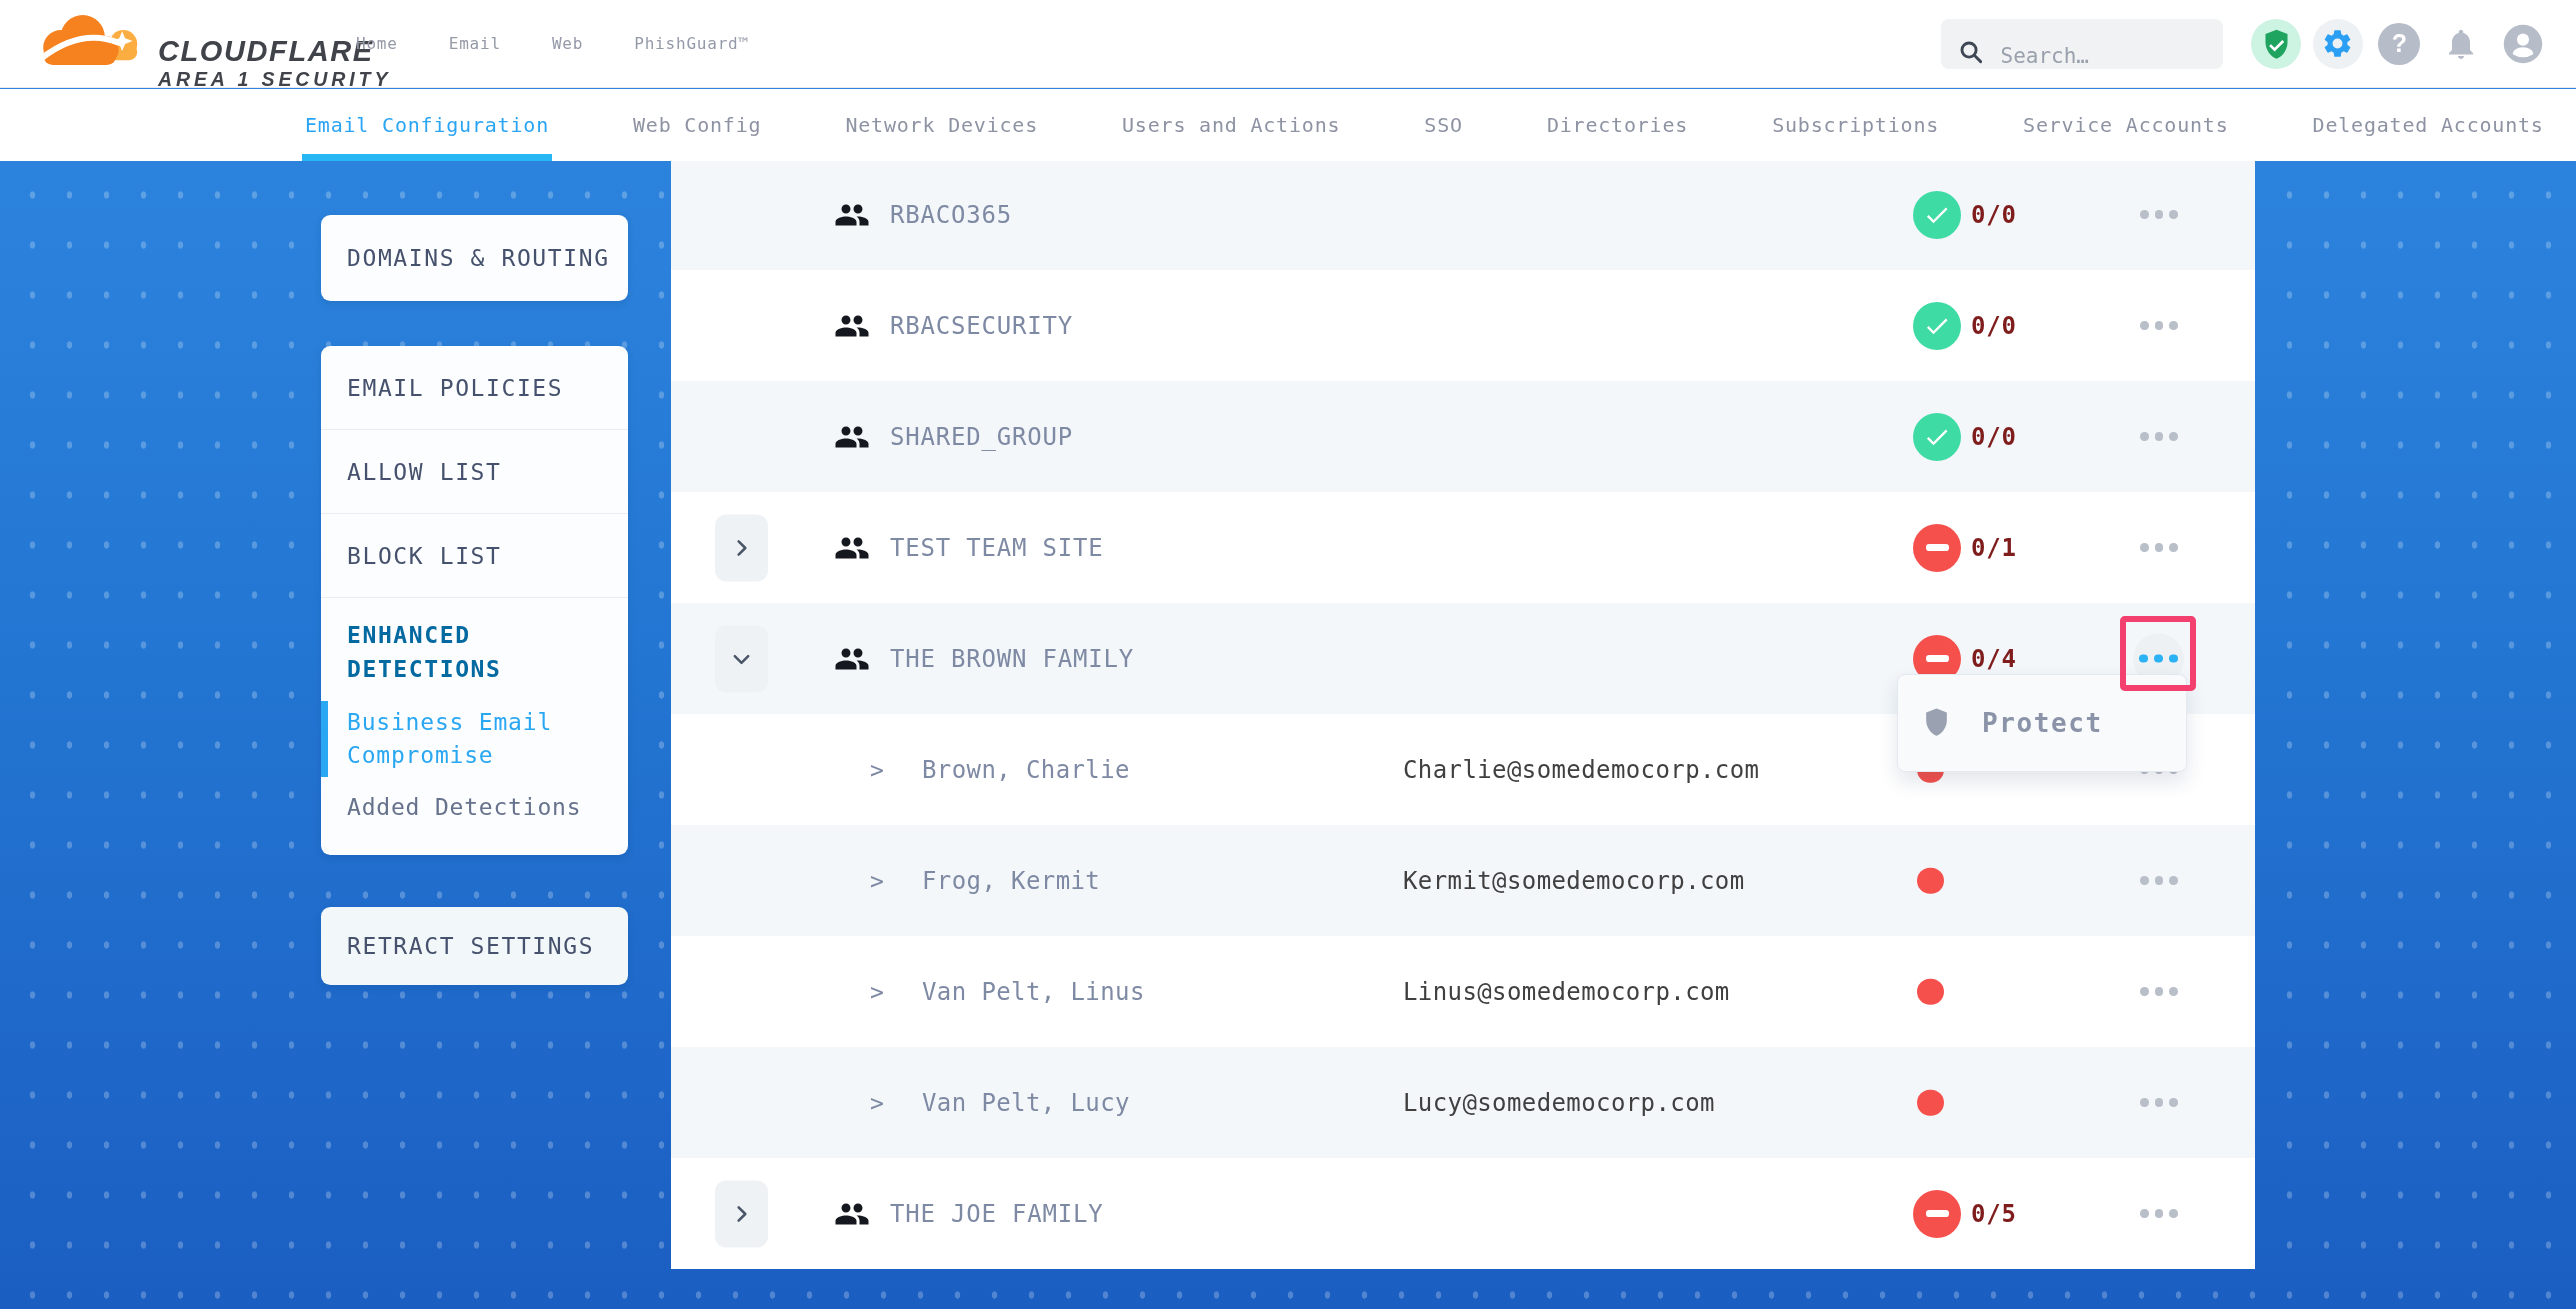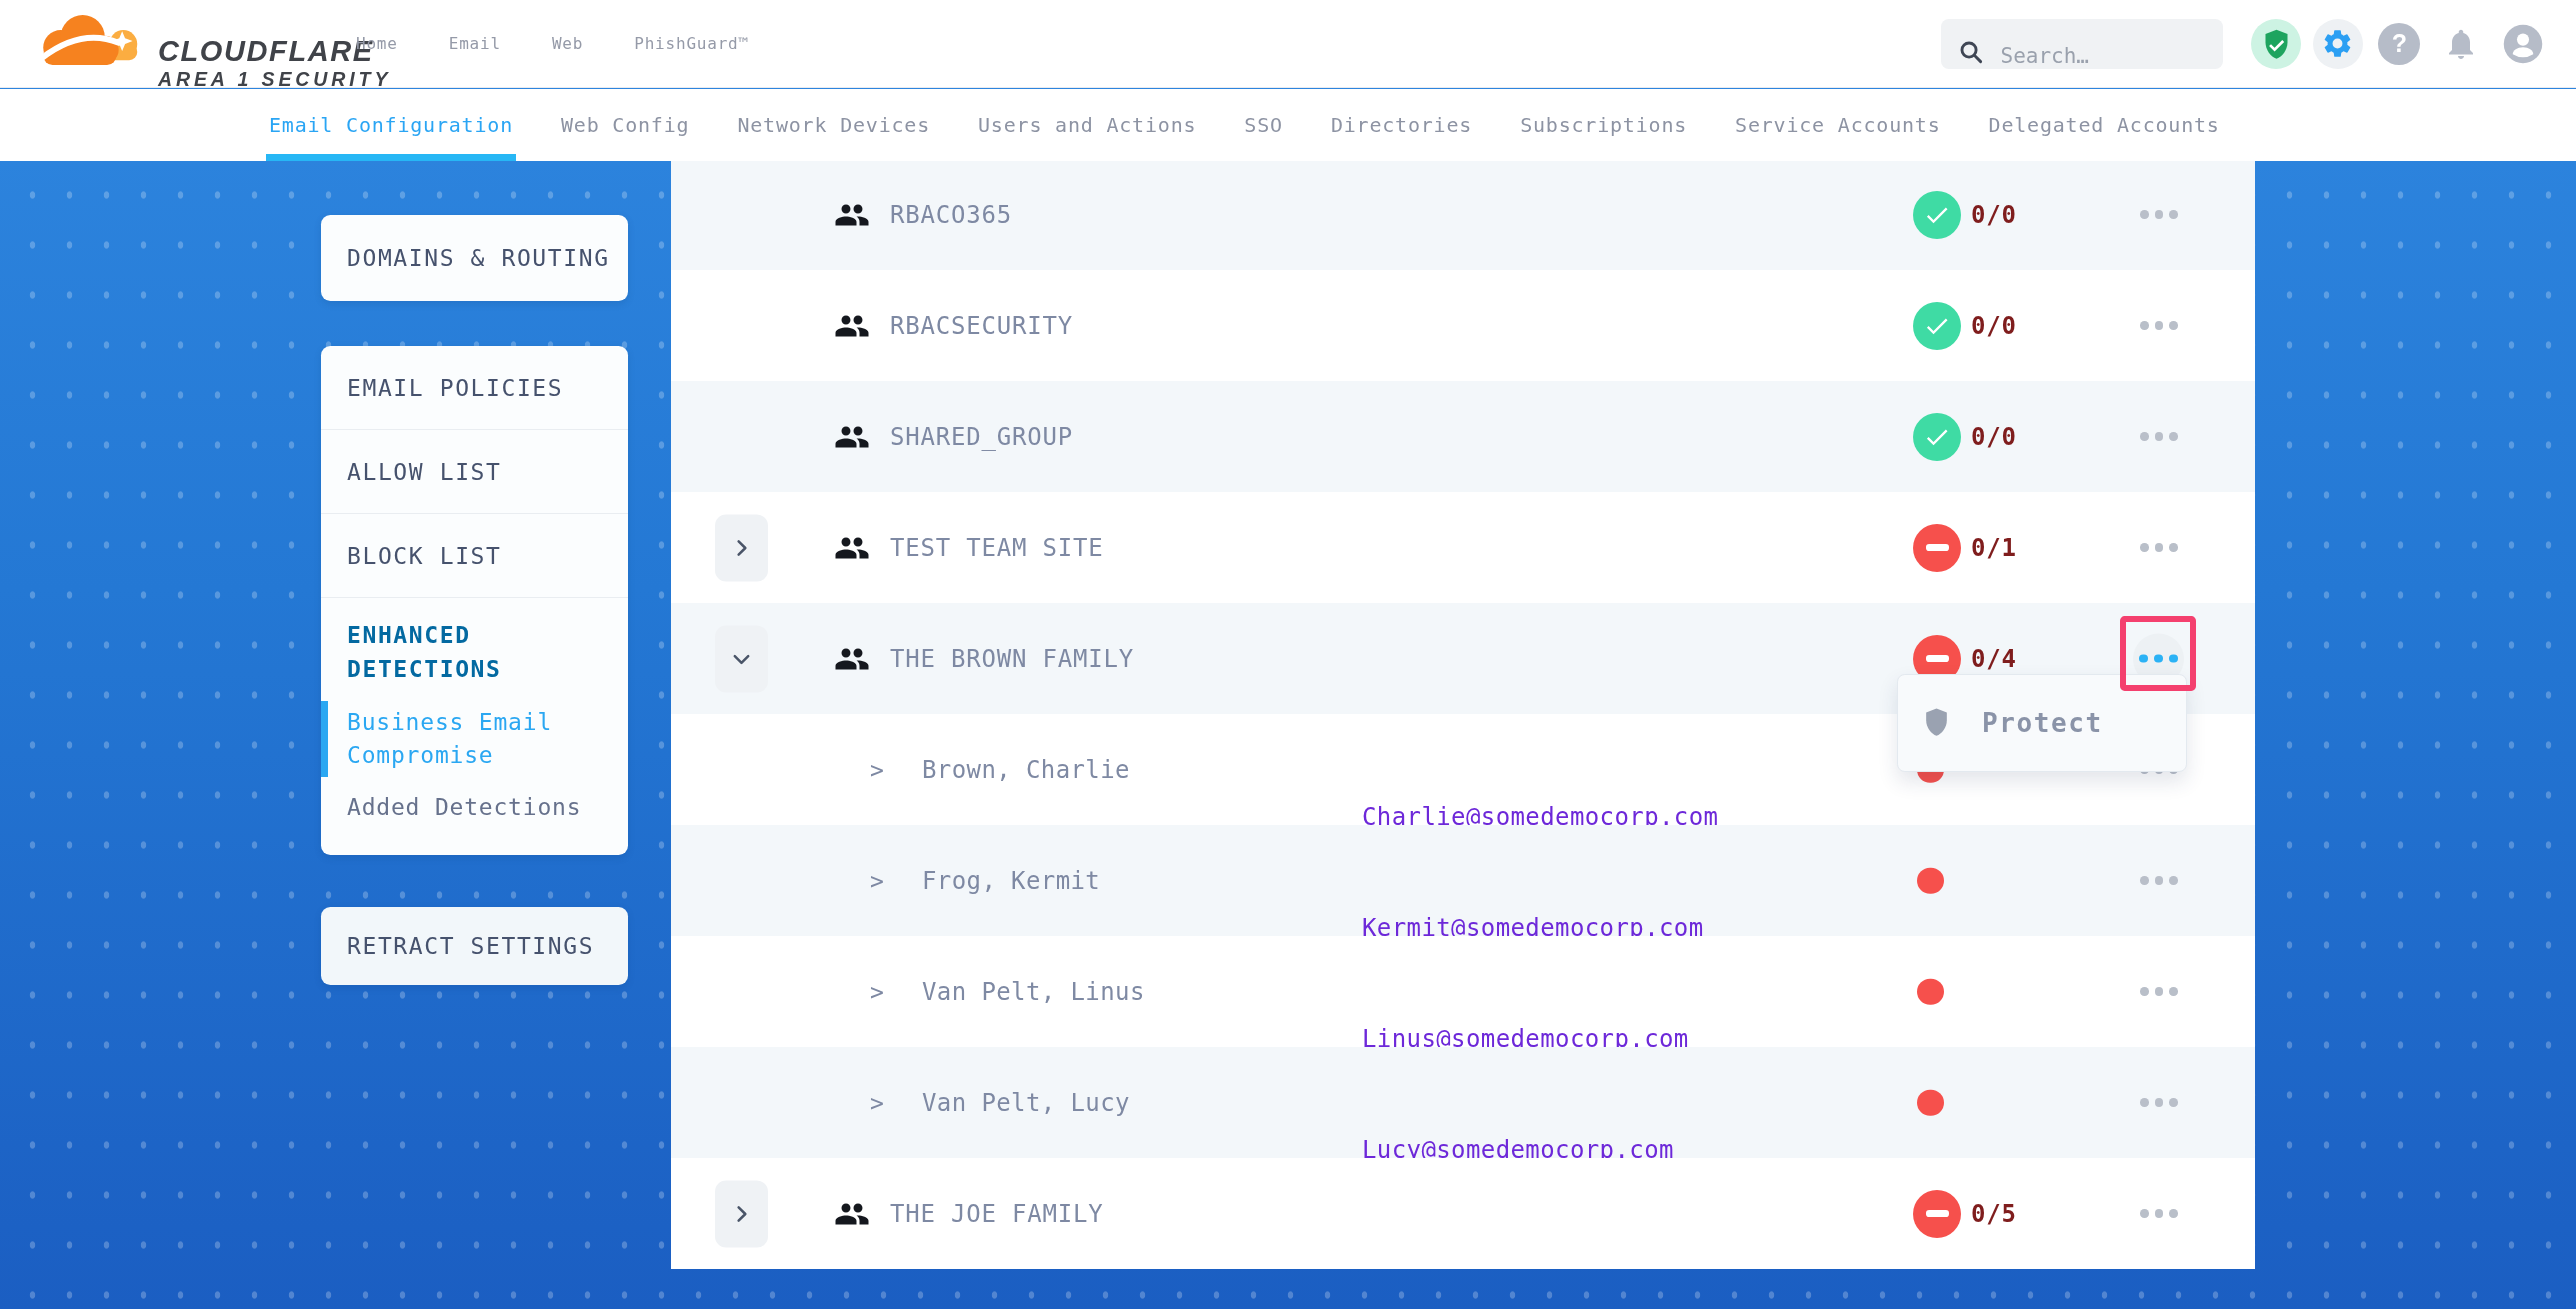--- a/index.html
+++ b/index.html
@@ -20,21 +20,21 @@
   .search-box input::placeholder{color:#9AA1AD;}
   .header-icons{position:absolute;left:2251px;top:18.7px;display:flex;gap:11.7px;align-items:center;height:50px;}
   .hicon{width:50px;height:50px;display:flex;align-items:center;justify-content:center;cursor:pointer;}
   .circ{border-radius:50%;display:flex;align-items:center;justify-content:center;}
   .mint{background:#CDF3E3;width:50px;height:50px;}
   .gearbg{background:#EEF1F4;width:50px;height:50px;}
   .qmark{background:#B6BCC8;width:42px;height:42px;color:#fff;font-family:"Liberation Sans",sans-serif;font-weight:bold;font-size:25px;}
 
   
   .tabs-bar{position:absolute;top:89px;left:0;width:100%;height:72px;background:#fff;display:flex;align-items:center;gap:48px;padding-left:269px;box-sizing:border-box;z-index:5;}
-  .tab{position:relative;font-size:20px;color:#8D93A3;letter-spacing:0.8px;height:72px;display:flex;align-items:center;cursor:pointer;}
+  .tab{position:relative;font-size:20px;color:#8D93A3;letter-spacing:0.8px;height:72px;display:flex;align-items:center;cursor:pointer;margin-left:36px;}
   .tab.active{color:#2AA5F4;}
   .tab.active::after{content:"";position:absolute;left:-3.1px;right:-3.1px;bottom:0;height:7px;background:#27B7F5;}
 
   
   .side-card{position:absolute;left:321px;width:307px;background:#FBFDFE;border-radius:9.3px;box-shadow:0 2.3px 7.8px rgba(15,60,120,.16);z-index:2;}
   .card1{top:215px;height:86px;display:flex;align-items:center;}
   .card2{top:346px;}
   .card3{top:907px;height:78px;display:flex;align-items:center;background:#F2F7FA;}
   .s-item{height:84px;display:flex;align-items:center;padding-left:26px;border-bottom:1.6px solid #E9EDF1;font-size:23px;color:#46526D;letter-spacing:1.6px;cursor:pointer;box-sizing:border-box;}
   .s-item.single{height:auto;border-bottom:none;width:100%;}
@@ -48,21 +48,21 @@
   
   .table{position:absolute;left:671px;top:159px;width:1584px;z-index:1;}
   .trow{position:relative;height:111px;background:#fff;}
   .trow.alt{background:#F3F7FA;}
   .vc{position:absolute;top:50%;transform:translateY(-50%);}
   .exp{left:44px;width:53px;height:67px;border-radius:11px;background:#EFF2F5;display:flex;align-items:center;justify-content:center;cursor:pointer;}
   .ppl{left:163px;display:flex;}
   .gname{left:219px;font-size:24px;color:#7E89A3;letter-spacing:0.8px;white-space:nowrap;}
   .uchev{left:199px;font-size:23px;color:#7E89A3;}
   .uname{left:251px;font-size:24px;color:#7E89A3;letter-spacing:0.4px;white-space:nowrap;}
-  .uemail{left:691px;font-size:24px;color:#6d28d9;letter-spacing:0.4px;white-space:nowrap;margin-top:47px;}
+  .uemail{left:732px;font-size:24px;color:#404040;letter-spacing:0.4px;white-space:nowrap;}
   .badge{left:1242px;width:48px;height:48px;border-radius:50%;display:flex;align-items:center;justify-content:center;}
   .badge.ok{background:#3FDBA4;}
   .badge.blocked{background:#F6504C;}
   .minus{width:23px;height:6.2px;border-radius:3.1px;background:#fff;}
   .rdot{left:1246px;width:26.5px;height:26.5px;border-radius:50%;background:#F6504C;}
   .count{left:1300px;font-size:24px;color:#7f1d1d;letter-spacing:0.8px;font-weight:bold;}
   .menu{left:1457px;width:62px;height:62px;display:flex;align-items:center;justify-content:center;gap:6.2px;cursor:pointer;border-radius:50%;}
   .menu i{width:8.6px;height:8.6px;border-radius:50%;background:#B9BFC9;display:block;}
   .menu.active{background:#EDF1F4;width:51px;height:51px;left:1462px;}
   .menu.active i{background:#2BB2F5;}

